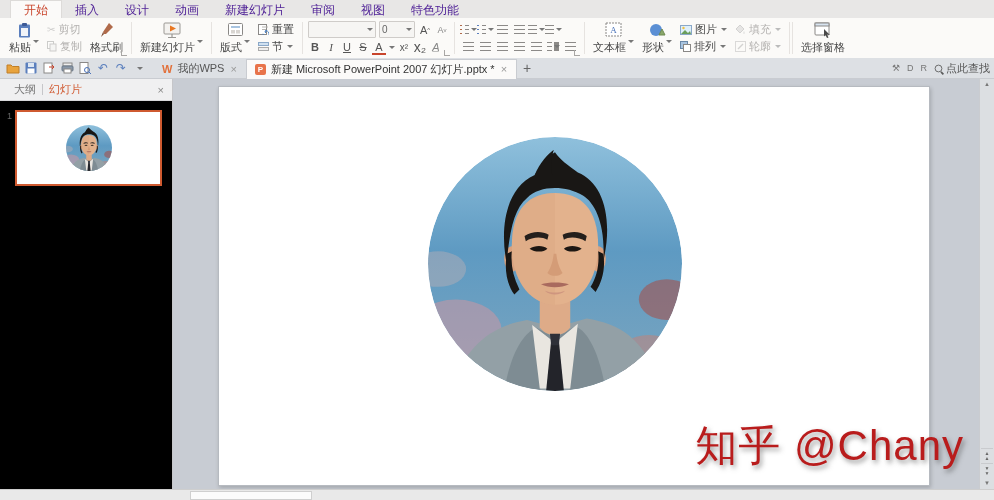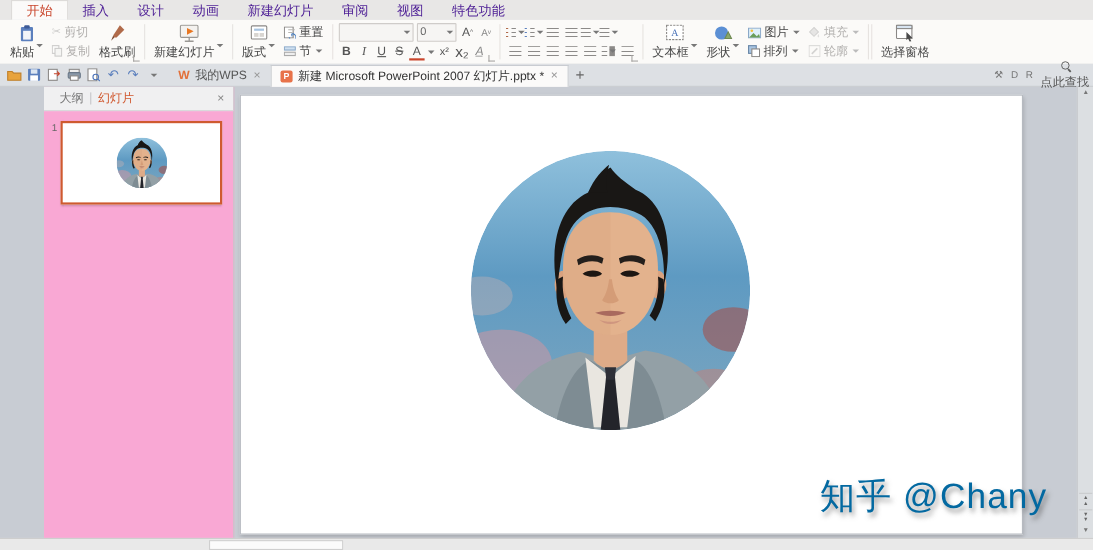--- a/index.html
+++ b/index.html
@@ -62,38 +62,38 @@
   .doctab{display:flex;align-items:center;gap:5px;height:19px;padding:0 8px;font-size:11px;color:#555;margin-top:1px;}
   .doctab.active{background:#fbfaf9;border:1px solid #c9ccd1;border-bottom:none;color:#333;}
   .tabclose{color:#999;font-size:11px;padding:0 1px;}
   .newtab{font-size:14px;color:#666;padding:0 6px;}
   #docbar-right{margin-left:auto;display:flex;align-items:center;gap:7px;padding-right:4px;color:#666;}
   .wlogo{color:#e2703a;font-weight:bold;font-size:11px;}
   .plogo{width:11px;height:11px;background:#e8734a;color:#fff;font-size:8px;font-weight:bold;
     display:flex;align-items:center;justify-content:center;border-radius:2px;}
   .miniglyph{font-size:9px;color:#777;}
   
-  #leftpanel{position:absolute;top:79px;left:0;width:172px;bottom:10px;background:#f9a8d4;
-    border-right:1px solid #c6c6c9;margin-left:40px;}
+  #leftpanel{position:absolute;top:79px;left:0;width:172px;bottom:10px;background:#000000;
+    border-right:1px solid #c6c6c9;}
   #panelhead{height:21px;display:flex;align-items:center;padding:0 8px;background:#f0f0f1;
     border-bottom:1px solid #d9d9db;font-size:11px;}
   .ptab{padding:0 6px;color:#787878;}
   .ptab.active{color:#d0582f;}
   .pdiv{width:1px;height:11px;background:#c6c6c9;}
   #panelclose{margin-left:auto;color:#8a8a8a;font-size:11px;}
   #thumbrow{display:flex;margin:9px 10px 0 4px;gap:3px;}
   #thumbnum{font-size:9px;color:#666;padding-top:1px;width:8px;text-align:right;}
   #thumbbox{flex:1;height:72px;background:#fff;border:2px solid #cf5a30;box-shadow:0 1px 2px rgba(0,0,0,.25);
     display:flex;align-items:center;justify-content:center;}
   
   #canvas{position:absolute;top:79px;left:173px;right:14px;bottom:10px;overflow:hidden;}
   #slide{position:absolute;left:45px;top:7px;width:710px;height:398px;background:#fff;
     border:1px solid #b6bac0;box-shadow:1px 2px 4px rgba(0,0,0,.18);}
   #portrait-wrap{position:absolute;left:209px;top:50px;width:254px;height:254px;border-radius:50%;overflow:hidden;}
-  #watermark{position:absolute;right:28px;bottom:16px;font-size:32px;color:#0369a1;
+  #watermark{position:absolute;right:16px;bottom:16px;font-size:42px;color:#b91c1c;
     letter-spacing:1px;text-shadow:2px 3px 5px rgba(70,70,70,.55);white-space:nowrap;}
   
   #vscroll{position:absolute;top:79px;right:0;width:14px;bottom:10px;background:#dcdfe2;
     border-left:1px solid #caccd0;display:flex;flex-direction:column;align-items:center;}
   .sarrow{font-size:6px;color:#777;line-height:10px;height:12px;}
   #vtrack{flex:1;}
   .navbtn{width:12px;height:14px;font-size:5px;color:#666;display:flex;flex-direction:column;
     align-items:center;justify-content:center;line-height:5px;border-top:1px solid #c9cbce;}
   
   #statusbar{position:absolute;left:0;right:0;bottom:0;height:10px;background:#e9e9e9;border-top:1px solid #cecece;}
@@ -486,21 +486,21 @@
     <span class="plogo">P</span>
     <span>新建 Microsoft PowerPoint 2007 幻灯片.pptx *</span>
     <span class="tabclose">×</span>
   </div>
   <span class="newtab">+</span>
 
   <div id="docbar-right">
     <span class="miniglyph">⚒</span>
     <span class="miniglyph">D</span>
     <span class="miniglyph">R</span>
-    <span style="display:flex;align-items:center;gap:3px;flex-direction:column;">
+    <span style="display:flex;align-items:center;gap:3px;">
       <span class="mag" style="transform:scale(.85);"></span>
       <span style="font-size:11px;color:#555;">点此查找</span>
     </span>
   </div>
 </div>
 
 <div id="leftpanel">
   <div id="panelhead">
     <span class="ptab">大纲</span>
     <span class="pdiv"></span>

